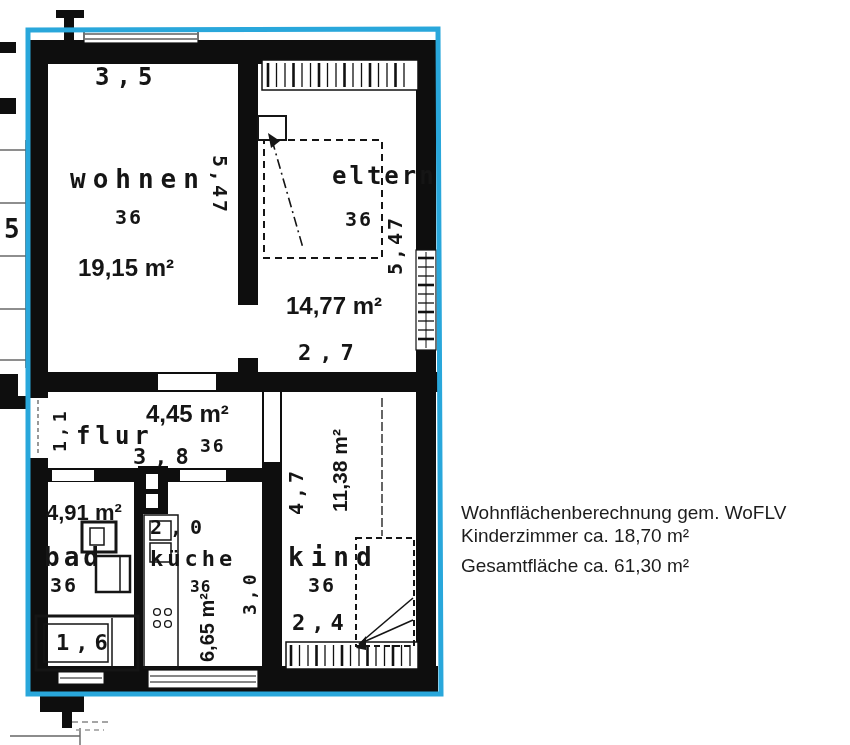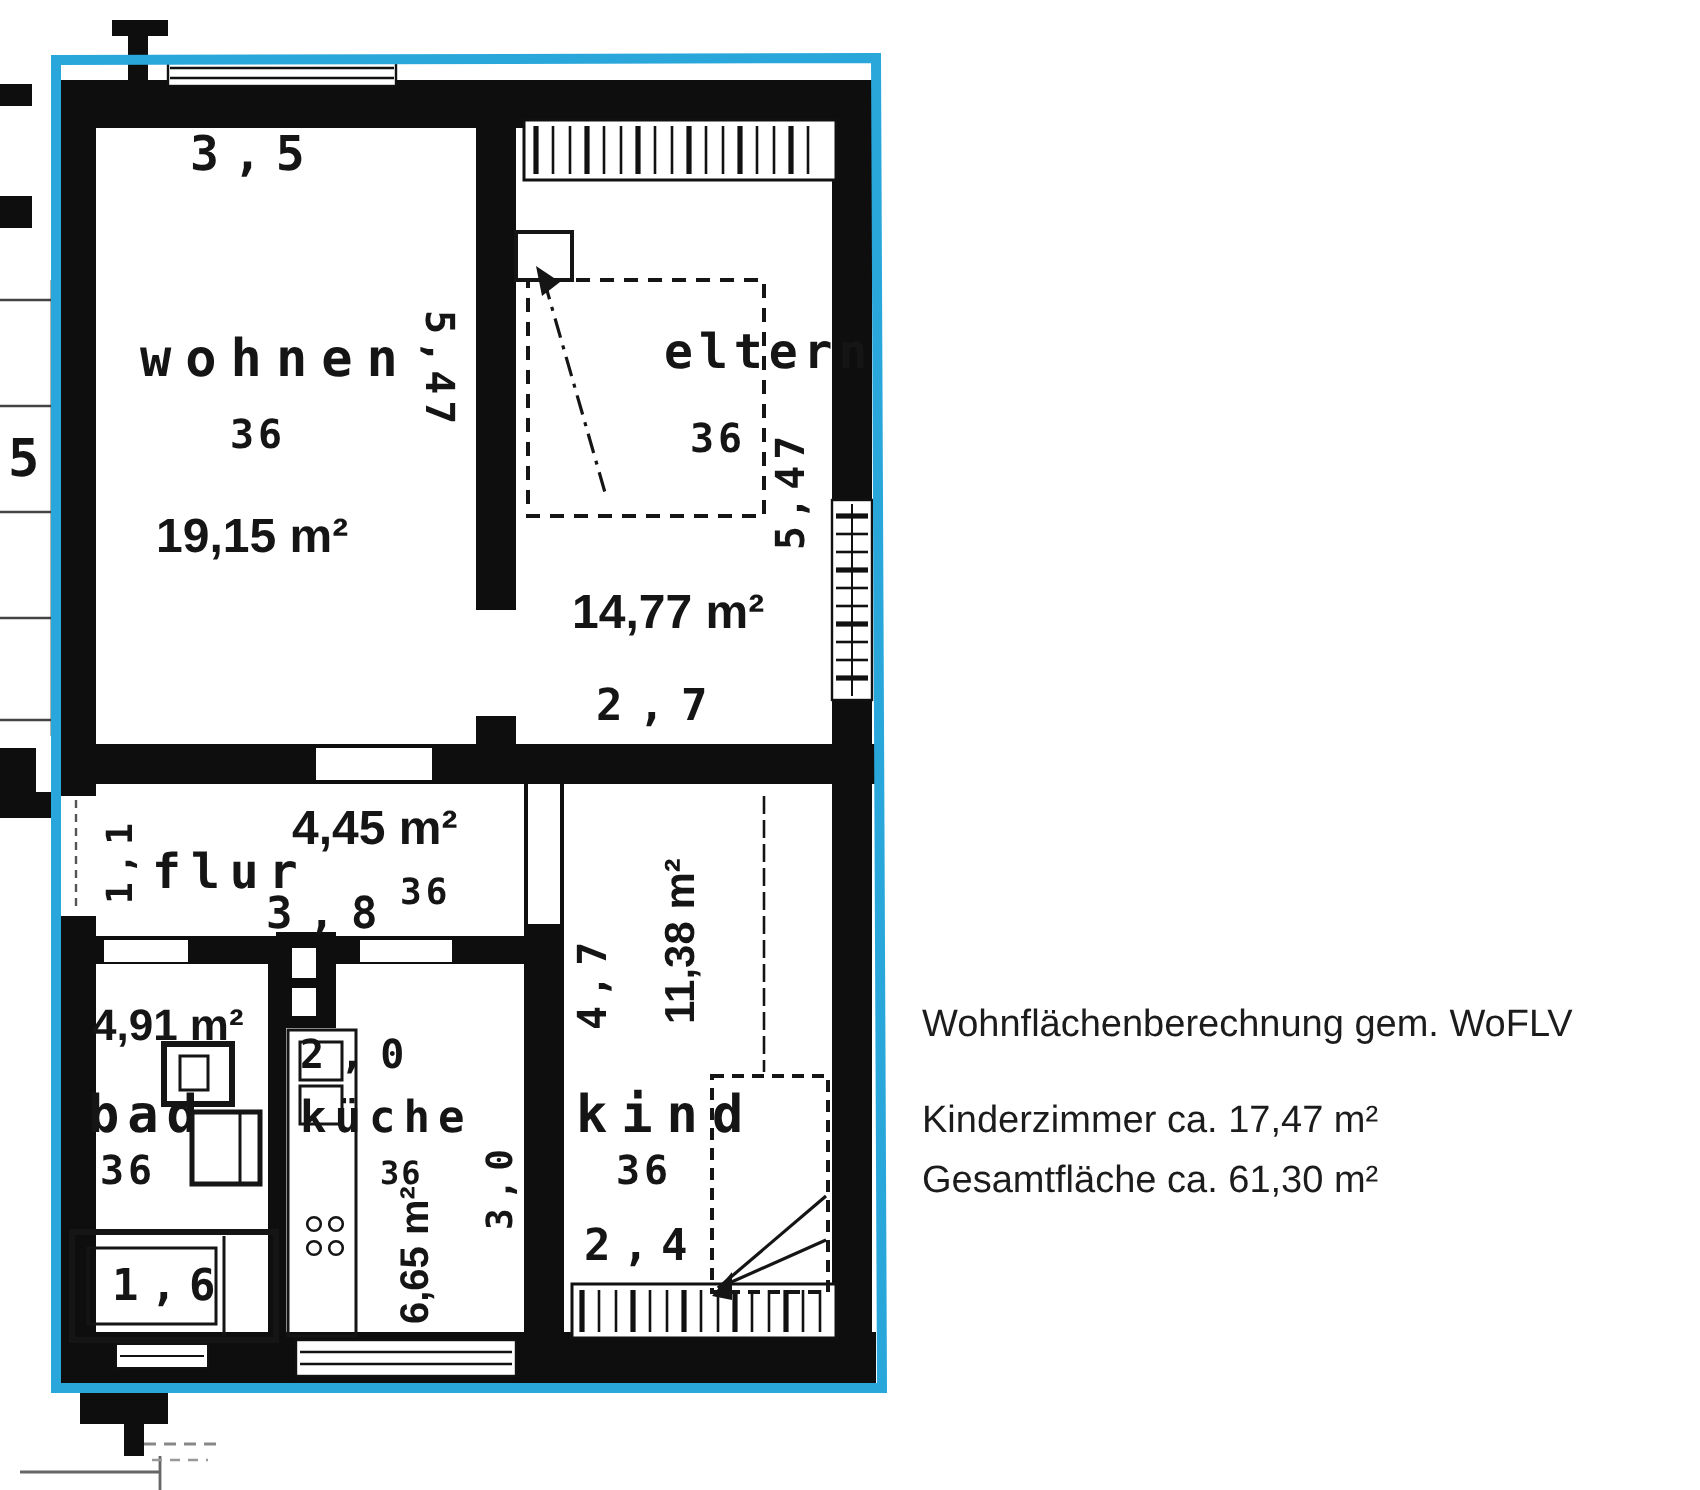--- a/index.html
+++ b/index.html
@@ -4,21 +4,21 @@
 <style>
   html,body{margin:0;padding:0;background:#ffffff;}
   .stage{position:relative;width:850px;height:745px;background:#ffffff;overflow:hidden;
          font-family:"Liberation Sans", sans-serif;}
   .plan-svg{position:absolute;left:0;top:0;}
   text{fill:#151515;}
   .mono{font-family:"DejaVu Sans Mono", monospace;font-weight:bold;}
   .area{font-family:"Liberation Sans", sans-serif;font-weight:bold;}
   .summary{position:absolute;left:461px;top:502px;width:380px;color:#1c1c1c;
            font-size:19px;line-height:22.6px;}
-  .summary .title{margin-bottom:25px;}
+  .summary .title{}
   .summary .total{margin-top:8px;}
 </style>
 </head>
 <body>
 
 <div class="stage">
 
   <svg class="plan-svg" width="460" height="745" viewBox="0 0 460 745">
 
     <g>
@@ -208,17 +208,17 @@
       <text class="mono" font-size="20" letter-spacing="4" transform="rotate(-90 297 492)" x="274" y="498">4,7</text>
       <text class="area" font-size="21" transform="rotate(-90 340 468)" x="296" y="475">11,38 m²</text>
       <text class="mono" x="288" y="566" font-size="26" letter-spacing="7">kind</text>
       <text class="mono" x="308" y="592" font-size="20" letter-spacing="2">36</text>
       <text class="mono" x="292" y="630" font-size="22" letter-spacing="6">2,4</text>
     </g>
   </svg>
 
   <div class="summary">
     <div class="title">Wohnflächenberechnung gem. WoFLV</div>
-    <div>Kinderzimmer ca. 17,47 m²</div>
+    <div>Kinderzimmer ca. 18,70 m²</div>
     <div class="total">Gesamtfläche ca. 61,30 m²</div>
   </div>
 
 </div>
 
 </body></html>

